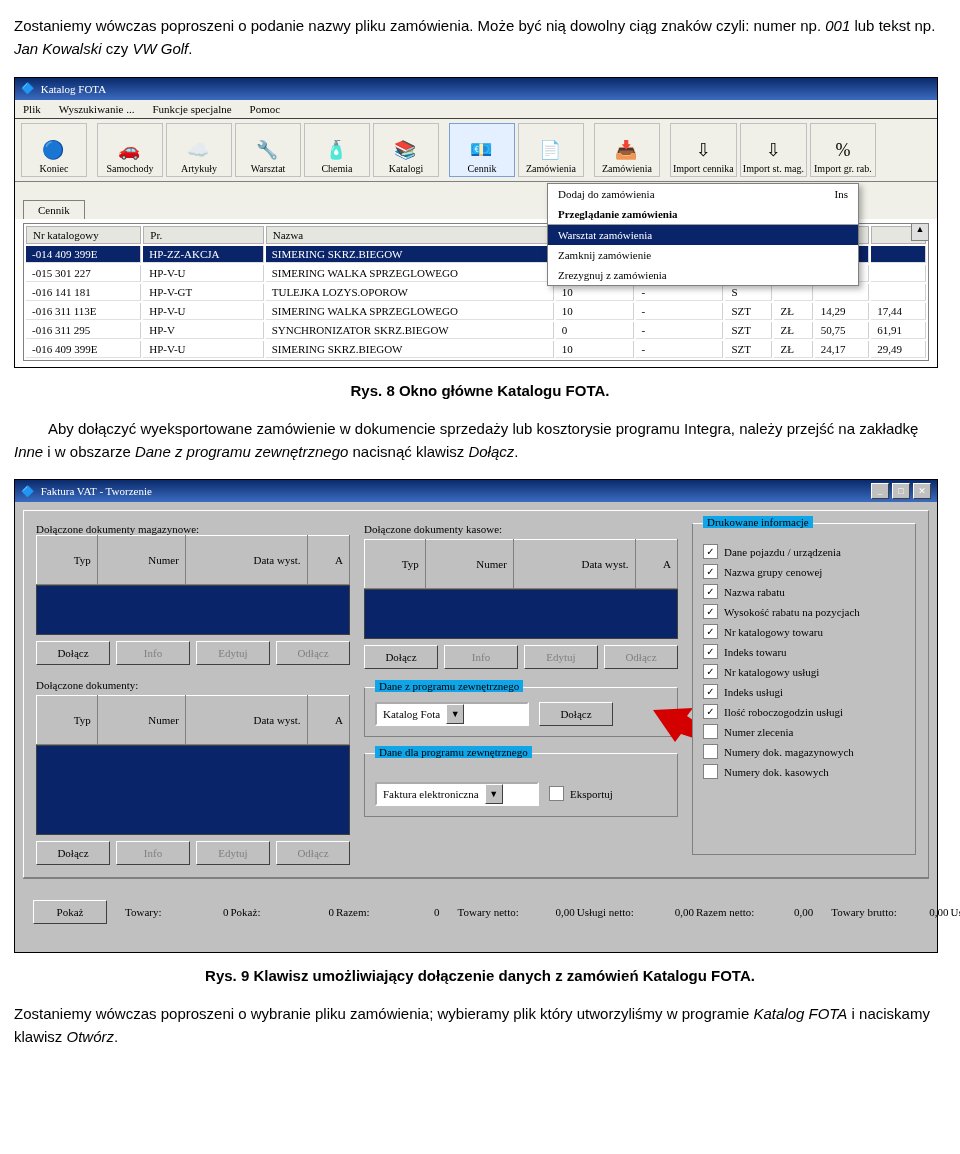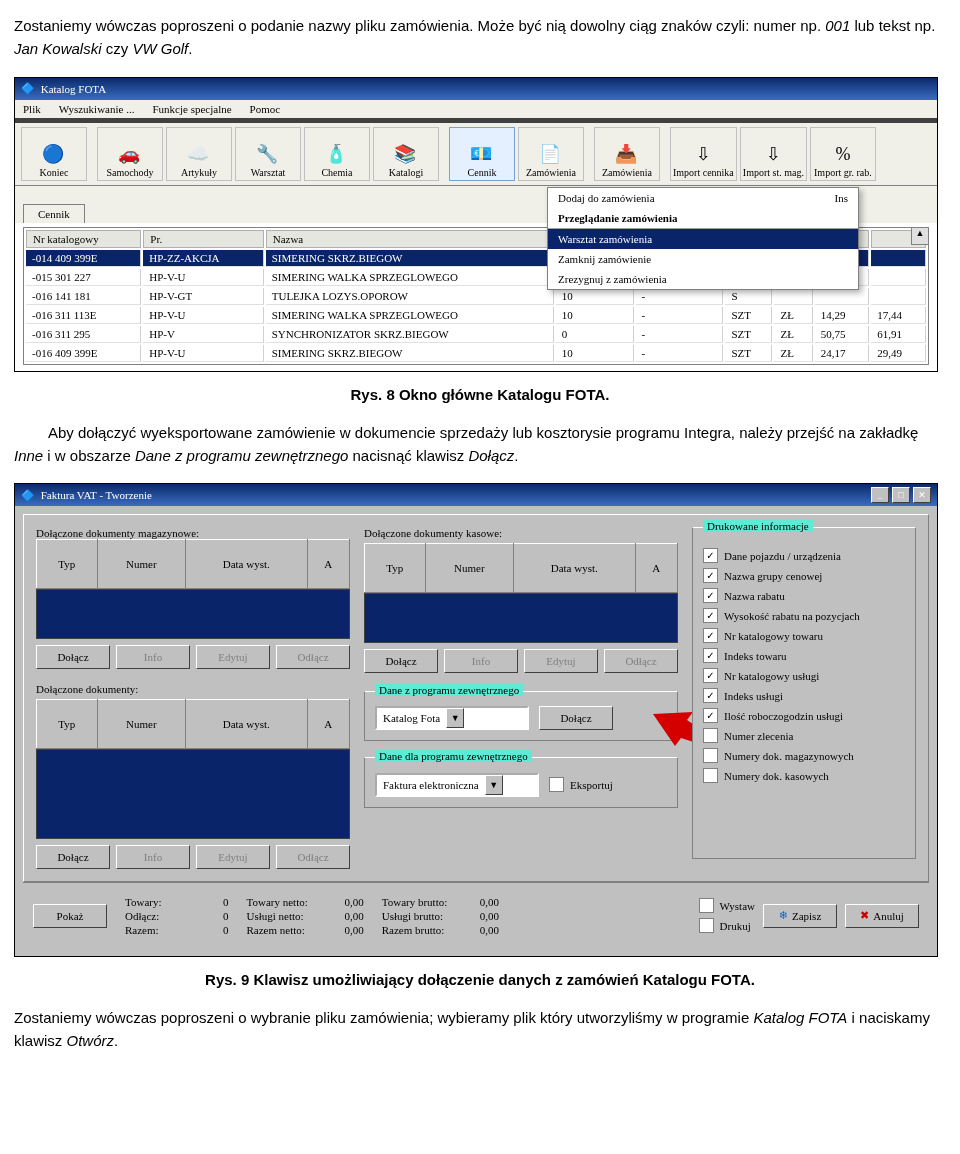--- a/index.html
+++ b/index.html
@@ -4,21 +4,21 @@
 <style>
 body{margin:0;font-family:Verdana,Geneva,sans-serif;font-size:15px;color:#000;background:#fff;width:960px}
 .page{padding:14px 14px 24px}
 .doc-text{line-height:1.55;margin:0 0 16px 0}
 .italic{font-style:italic}
 .caption{text-align:center;font-weight:700;margin:14px 0 18px}
 .fig{display:block;margin:0 0 6px 0}
 .titlebar{height:22px;background:linear-gradient(#0a2a6b,#3b6cc1);color:#fff;font:11px Tahoma;display:flex;align-items:center;padding:0 6px}
 .winbtns{margin-left:auto;display:flex;gap:3px}
 .winbtn{width:16px;height:14px;background:#c0c0c0;border:1px solid #fff;border-right-color:#404040;border-bottom-color:#404040;font:9px Tahoma;display:flex;align-items:center;justify-content:center}
-.menu{background:#f0f0e8;font:11px Tahoma;padding:3px 8px;display:flex;gap:18px;border-bottom:5px solid #404040}
+.menu{background:#f0f0e8;font:11px Tahoma;padding:3px 8px;display:flex;gap:18px;border-bottom:1px solid #404040}
 .tbar{background:#f0f0e8;padding:4px 6px;display:flex;gap:3px;border-bottom:1px solid #808080}
 .tbbtn{min-width:60px;height:48px;background:#f0f0e8;border:1px solid #c0c0c0;display:flex;flex-direction:column;align-items:center;justify-content:flex-end;font:10px Tahoma;padding:2px;cursor:default}
 .tbbtn.active{background:#e4f0ff;border-color:#7aa0d8}
 .tbbtn .ic{font-size:18px;margin-bottom:2px}
 .tbsep{width:4px}
 .dropdown{position:absolute;left:35px;top:57px;width:310px;background:#fff;border:1px solid #808080;box-shadow:3px 3px 6px rgba(0,0,0,.3);font:11px Tahoma;z-index:10}
 .dd-item{padding:4px 10px;display:flex;justify-content:space-between}
 .dd-item.bold{font-weight:700}
 .dd-item.sel{background:#0a246a;color:#fff}
 .dd-sep{border-top:1px solid #a0a0a0;margin:0}
@@ -32,36 +32,36 @@
 
 .fig2{width:922px;background:#c0c0c0;border:1px solid #000}
 .f2-titlebar{height:22px;background:linear-gradient(#0a2a6b,#3b6cc1);color:#fff;font:11px Tahoma;display:flex;align-items:center;padding:0 6px}
 .f2-body{padding:8px}
 .tabs2{display:flex;font:11px Tahoma}
 .tab2{padding:4px 18px;background:#c0c0c0;border:1px solid #808080;border-bottom:none;border-right-color:#fff;border-top-color:#fff;border-left-color:#fff;margin-right:2px}
 .tab2.act{background:#c0c0c0;border:1px solid #000;border-bottom:none;border-left-color:#fff;border-top-color:#fff;position:relative;top:1px}
 .panel{background:#c0c0c0;border:1px solid #808080;border-top-color:#fff;border-left-color:#fff;padding:12px}
 .row{display:flex;gap:14px}
 .gbox{border:1px solid #808080;border-top-color:#fff;border-left-color:#808080;padding:10px;font:11px Tahoma;position:relative;background:#c0c0c0}
-.gbox .gcap{position:absolute;top:-8px;left:10px;background:#5eead4;padding:0 4px;font:11px Tahoma}
+.gbox .gcap{position:absolute;top:-8px;left:10px;background:#0ea5e9;padding:0 4px;font:11px Tahoma}
 .minitable{width:100%;border-collapse:collapse;font:11px Tahoma}
-.minitable th{background:#c0c0c0;border:1px solid #808080;border-top-color:#fff;border-left-color:#fff;font-weight:400;text-align:center;padding:18px 6px}
+.minitable th{background:#c0c0c0;border:1px solid #808080;border-top-color:#fff;border-left-color:#fff;font-weight:400;text-align:right;padding:18px 6px}
 .bluefill{height:48px;background:#0a246a;border:1px solid #404040}
 .btnrow{display:flex;gap:6px;margin-top:6px}
 .btn{min-width:56px;height:22px;background:#c0c0c0;border:1px solid #fff;border-right-color:#404040;border-bottom-color:#404040;font:11px Tahoma;display:inline-flex;align-items:center;justify-content:center;padding:0 8px;cursor:default}
 .btn.disab{color:#808080}
 .chkwrap{display:flex;align-items:center;gap:6px;font:11px Tahoma;margin:5px 0}
 .chk{width:13px;height:13px;background:#fff;border:1px solid #808080;display:inline-flex;align-items:center;justify-content:center;font:10px Tahoma}
 .chk.off{color:transparent}
 .combo{display:inline-flex;border:2px inset #fff;background:#fff;height:20px;font:11px Tahoma;align-items:center}
 .combo span{padding:0 6px}
 .combo .cbtn{width:16px;height:18px;background:#c0c0c0;border:1px solid #fff;border-right-color:#404040;border-bottom-color:#404040;display:flex;align-items:center;justify-content:center;font:9px Tahoma}
 .redarrow{position:absolute;right:-66px;bottom:-18px;pointer-events:none}
 .statusbar{border-top:1px solid #808080;padding:10px;display:flex;align-items:center;gap:18px;font:11px Tahoma}
-.statcol{display:flex;flex-direction:column;gap:2px}
+.statcol{display:flex;gap:2px}
 .statcol .r{display:flex;gap:8px}
 </style>
 </head>
 <body>
 
 <div class="page">
   <p class="doc-text">
     <span>Zostaniemy wówczas poproszeni o podanie nazwy pliku zamówienia. Może być nią dowolny ciąg znaków czyli: </span><span>numer np. </span><span class="italic">001</span><span> lub tekst np. </span><span class="italic">Jan Kowalski</span><span> czy </span><span class="italic">VW Golf</span><span>.</span>
   </p>
 
@@ -333,21 +333,21 @@
                     <div class="cbtn">▼</div>
                 </div>
                 <div class="btn">Dołącz</div>
                 <svg class="redarrow" width="90" height="60" viewBox="0 0 90 60">
                     <polygon points="90,60 34,22 40,14 0,16 22,48 28,40" fill="#d40000"></polygon>
                   </svg>
               </div>
             </div>
             <div class="gbox" style="margin-top:8px">
               <div class="gcap">Dane dla programu zewnętrznego</div>
-              <div style="display:flex;gap:10px;align-items:center;margin-top:4px">
+              <div style="display:flex;gap:10px;align-items:center;margin-top:17px">
                 <div class="combo" style="width:160px">
                   <span>Faktura elektroniczna</span>
                     <div class="cbtn">▼</div>
                 </div>
                 <div class="chkwrap">
                     <div class="chk off">✓</div>
                     <span>Eksportuj</span>
                   </div>
               </div>
             </div>
@@ -412,21 +412,21 @@
       </div>
 
       <div class="statusbar">
         <div class="btn">Pokaż</div>
         <div class="statcol" id="sc1">
             <div class="r">
               <span style="min-width:90px">Towary:</span>
               <span>0</span>
             </div>
             <div class="r">
-              <span style="min-width:90px">Odłącz:</span>
+              <span style="min-width:90px">Pokaż:</span>
               <span>0</span>
             </div>
             <div class="r">
               <span style="min-width:90px">Razem:</span>
               <span>0</span>
             </div>
           </div>
         <div class="statcol" id="sc2">
             <div class="r">
               <span style="min-width:90px">Towary netto:</span>

